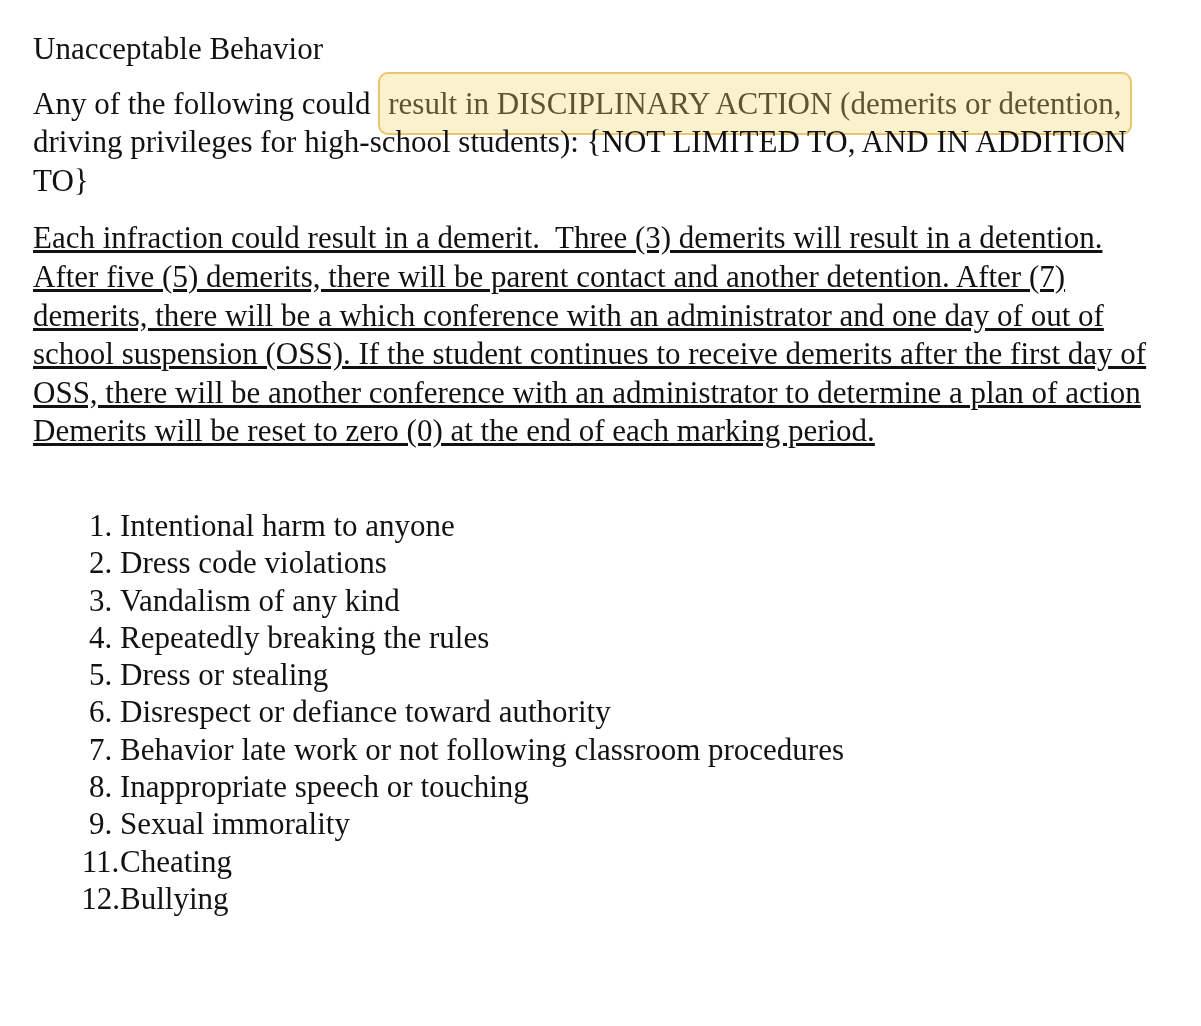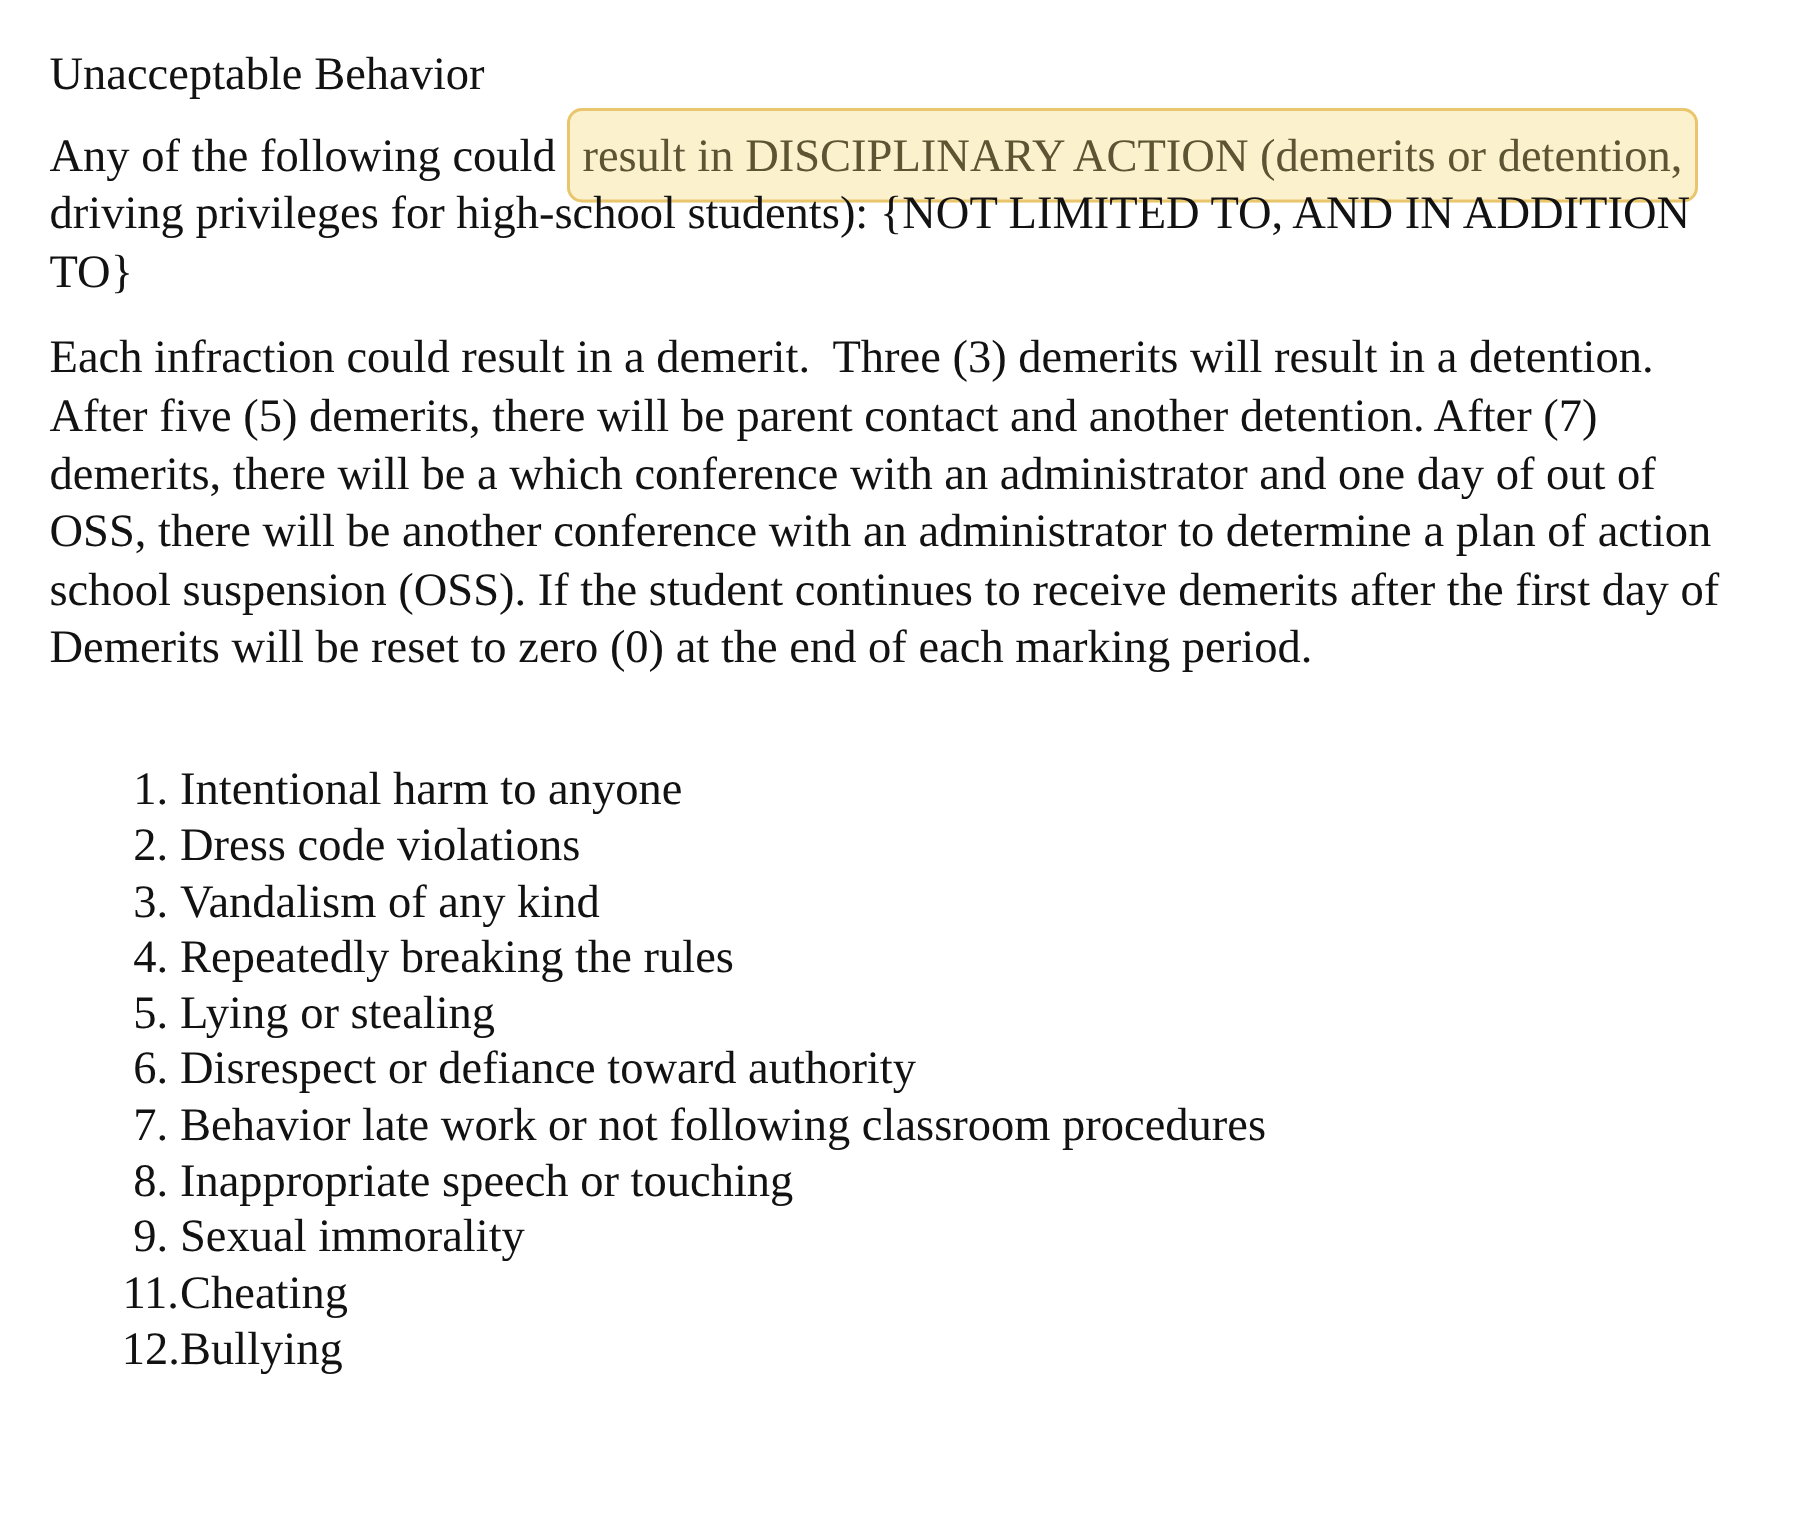--- a/index.html
+++ b/index.html
@@ -21,21 +21,21 @@
     color: var(--text-color, #121212);
   }
   .heading {
     font-size: 31px;
     font-weight: 400;
     line-height: 38.6px;
     margin: 0 0 16px 0;
     text-underline-offset: 3px;
   }
   .para { margin: 0 0 19px 0; }
-  .para.last { margin-bottom: 4px; }
+  .para.last { margin-bottom: 4px; text-decoration: underline; }
   .line { white-space: pre; }
   .hl {
     background: var(--hl-fill, #fbf1cd);
     border: 2px solid var(--hl-border, #e9c66d);
     border-radius: 10px;
     padding: 12px 8px;
     color: var(--hl-text, #5c5433);
   }
   .hl-hang { margin-left: -10px; }
   .list {
@@ -63,22 +63,22 @@
   <div class="para">
       <div class="line"><span>Any of the following could </span><span class="hl">result in DISCIPLINARY ACTION (demerits or detention,</span></div>
       <div class="line"><span>driving privileges for high-school students): {NOT LIMITED TO, AND IN ADDITION</span></div>
       <div class="line"><span>TO}</span></div>
     </div>
 
   <div class="para last">
       <div class="line"><span>Each infraction could result in a demerit.  Three (3) demerits will result in a detention.</span></div>
       <div class="line"><span>After five (5) demerits, there will be parent contact and another detention. After (7)</span></div>
       <div class="line"><span>demerits, there will be a which conference with an administrator and one day of out of</span></div>
+      <div class="line"><span>school suspension (OSS). If the student continues to receive demerits after the first day of</span></div>
       <div class="line"><span>OSS, there will be another conference with an administrator to determine a plan of action</span></div>
-      <div class="line"><span>school suspension (OSS). If the student continues to receive demerits after the first day of</span></div>
       <div class="line"><span>Demerits will be reset to zero (0) at the end of each marking period.</span></div>
     </div>
 
   <ol class="list">
       <li>
         <span class="num">1.</span>
         <span class="li-text"><span>Intentional harm to anyone</span></span>
       </li>
       <li>
         <span class="num">2.</span>
@@ -87,21 +87,21 @@
       <li>
         <span class="num">3.</span>
         <span class="li-text"><span>Vandalism of any kind</span></span>
       </li>
       <li>
         <span class="num">4.</span>
         <span class="li-text"><span>Repeatedly breaking the rules</span></span>
       </li>
       <li>
         <span class="num">5.</span>
-        <span class="li-text"><span>Lying or stealing</span></span>
+        <span class="li-text"><span>Dress or stealing</span></span>
       </li>
       <li>
         <span class="num">6.</span>
         <span class="li-text"><span>Disrespect or defiance toward authority</span></span>
       </li>
       <li>
         <span class="num">7.</span>
         <span class="li-text"><span>Behavior late work or not following classroom procedures</span></span>
       </li>
       <li>

